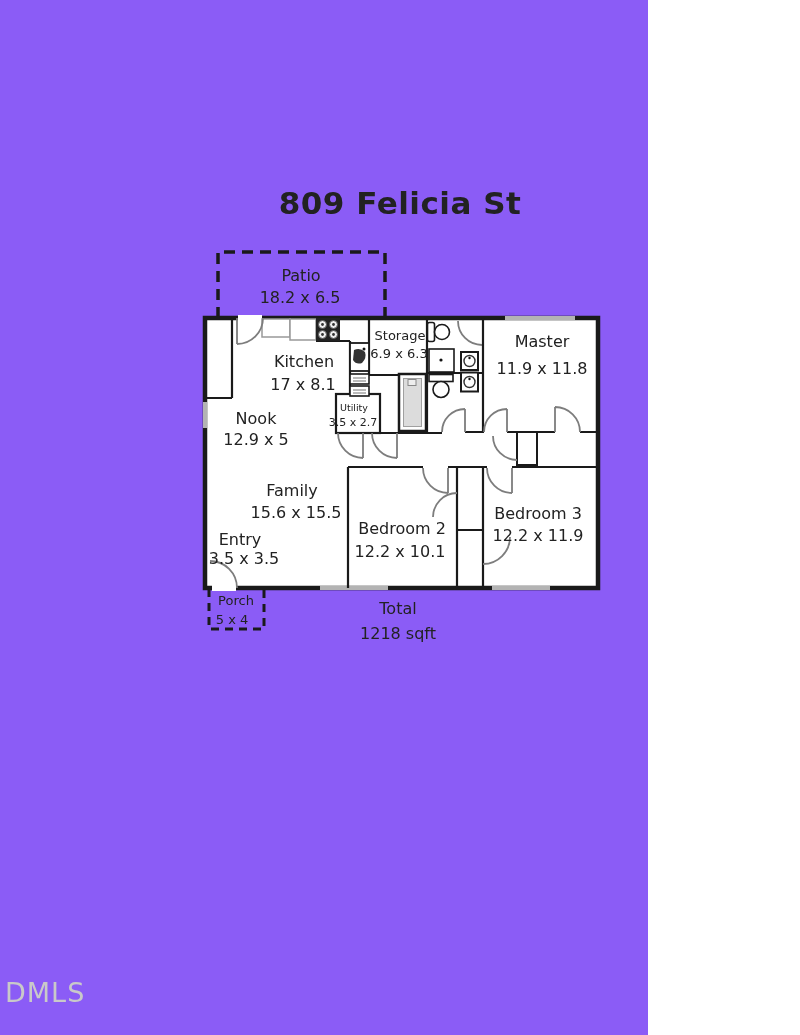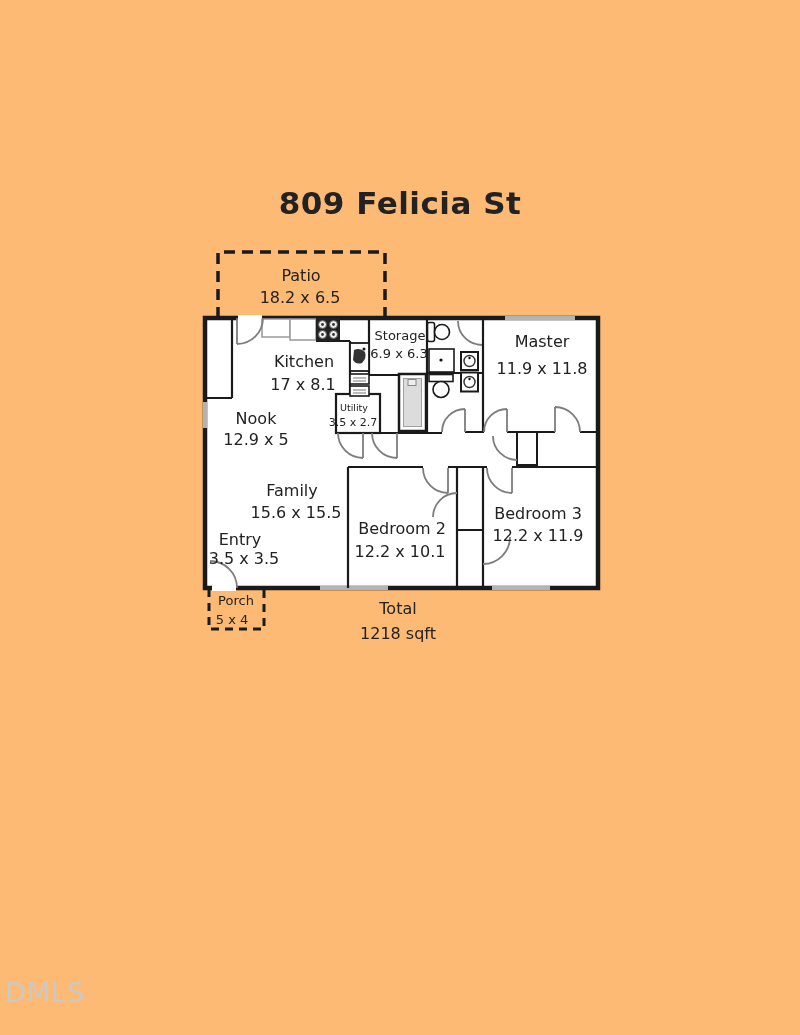--- a/index.html
+++ b/index.html
@@ -1,16 +1,16 @@
 <!DOCTYPE html>
 <html><head>
 <meta charset="utf-8">
 <style>
   html,body{margin:0;padding:0;background:#fff;}
-  #page{position:relative;width:800px;height:1035px;background:#fdba74;overflow:hidden;
+  #page{position:relative;width:648px;height:1035px;background:#8b5cf6;overflow:hidden;
         font-family:"DejaVu Sans", "Liberation Sans", sans-serif;}
   svg text{font-family:"DejaVu Sans", "Liberation Sans", sans-serif;fill:#222;}
   .title-text{font-size:31px;font-weight:600;letter-spacing:.5px;}
   .room-lg{font-size:16px;}
   .room-md{font-size:13px;}
   .room-sm{font-size:11px;}
   .room-xs{font-size:9.5px;}
   .watermark{font-size:27px;letter-spacing:1px;fill:#c9c9c9;font-weight:400;}
 </style>
 </head>

